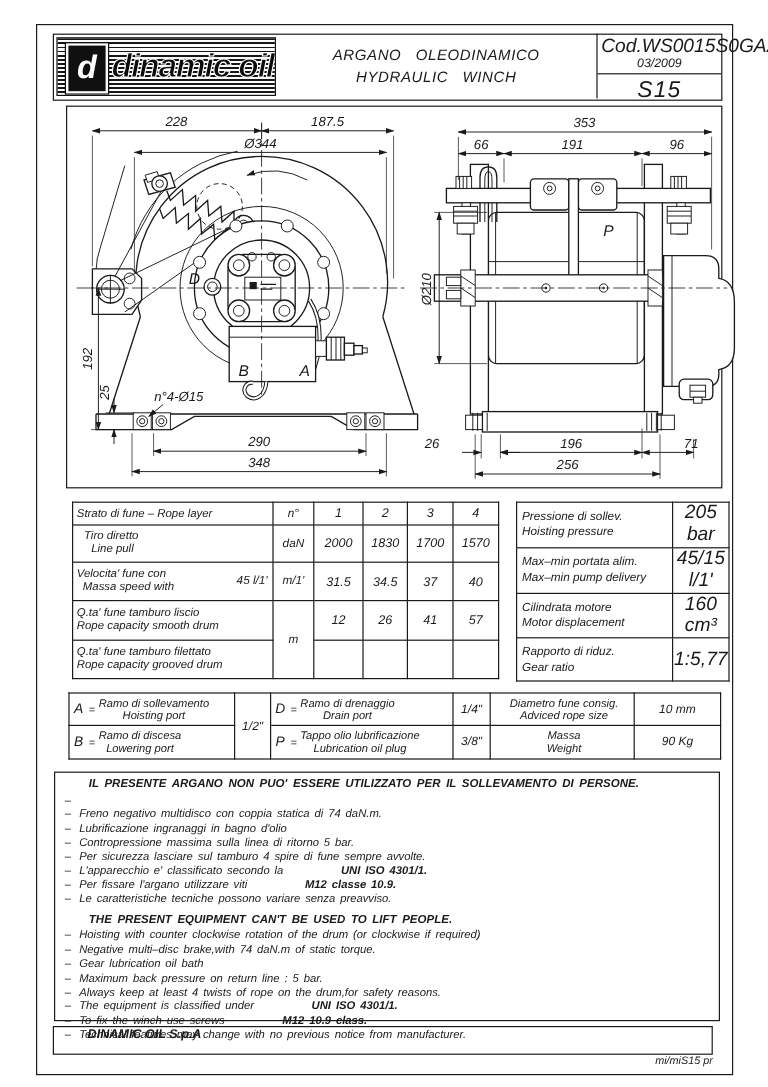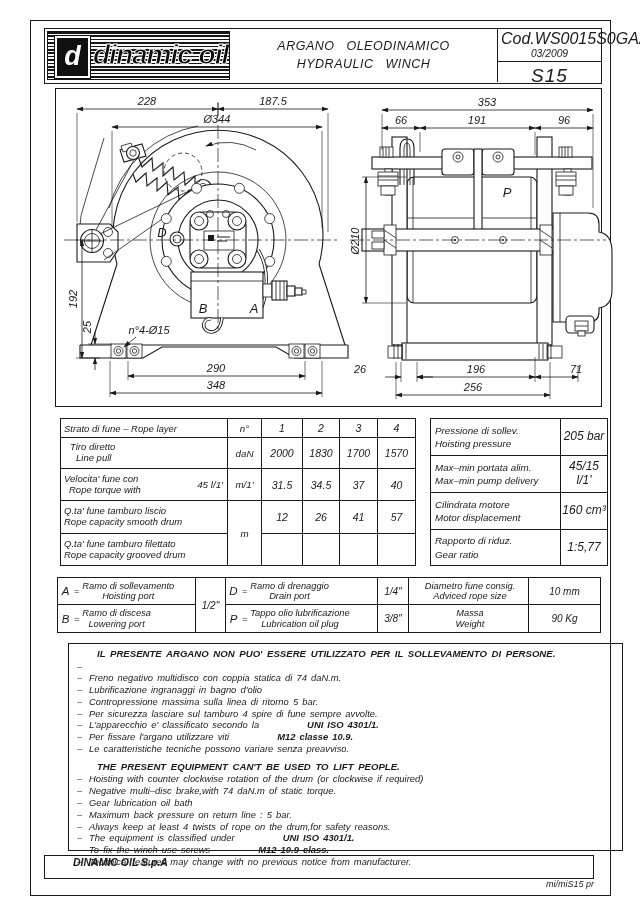--- a/index.html
+++ b/index.html
@@ -44,30 +44,30 @@
   td{border:1px solid #1a1a1a;font-style:italic;overflow:hidden;}
   .rope-table{left:60px;top:418px;width:355px;height:147px;}
   .rope-table td{font-size:9.5px;padding:0 3px;}
   .rope-table td.num{font-size:10.5px;text-align:center;padding:0;}
   .rope-table td.unit{font-size:9.8px;text-align:center;padding:0;}
   .lbl2{line-height:1.15;}
   .relcell{position:relative;}
   .flow-suffix{position:absolute;right:4px;top:10px;font-size:9.8px;}
   .specs-table{left:430px;top:418px;width:177px;height:147px;padding-left:16px;}
   .specs-table td{font-size:9.8px;padding:0 4px;line-height:1.35;}
-  .specs-table td.val{font-size:12px;text-align:center;padding:0;line-height:1.15;}
+  .specs-table td.val{font-size:16px;text-align:center;padding:0;line-height:1.15;}
   .ports-table{left:57px;top:577px;width:543px;height:55px;}
   .ports-table td{font-size:9.3px;padding:0 2px;}
   .ports-table td.size{font-size:10px;text-align:center;padding:0;}
   .port-cell{display:flex;align-items:center;gap:3px;}
   .port-key{font-size:11.5px;width:11px;text-align:center;flex:none;}
   .port-eq{font-size:9px;flex:none;}
   .two-line{line-height:1.08;text-align:center;}
   
-  .notes-box{left:45px;top:643px;width:555px;height:208px;padding:4px 6px 0 6px;box-sizing:border-box;margin-left:23px;}
+  .notes-box{left:45px;top:643px;width:555px;height:208px;padding:4px 6px 0 6px;box-sizing:border-box;}
   .note-title{font-weight:700;font-size:9.6px;margin-left:22px;line-height:12.5px;word-spacing:2px;}
   .note-line{display:flex;font-size:9.4px;line-height:11.8px;word-spacing:1.5px;}
   .note-dash{width:12px;flex:none;margin-left:2px;}
   .note-bold{font-weight:700;margin-left:48px;}
   .notes-gap{height:6px;}
   
   .footer-box{left:44px;top:855px;width:548px;height:22px;display:flex;align-items:flex-start;font-size:10.5px;white-space:nowrap;}
   .footer-company{font-weight:700;margin-left:28px;}
   .footer-address{margin-left:8px;}
   .doc-ref{left:380px;top:879px;width:214px;text-align:right;font-size:9px;}
@@ -388,21 +388,21 @@
         </td>
     <td class="unit">daN</td>
     <td class="num">2000</td>
     <td class="num">1830</td>
     <td class="num">1700</td>
     <td class="num">1570</td>
   </tr>
   <tr style="height:32px">
     <td class="relcell">
           <div class="lbl2">Velocita' fune con</div>
-          <div class="lbl2" style="padding-left:5px">Rope torque with</div>
+          <div class="lbl2" style="padding-left:5px">Massa speed with</div>
           <span class="flow-suffix">45 l/1'</span>
         </td>
     <td class="unit">m/1'</td>
     <td class="num">31.5</td>
     <td class="num">34.5</td>
     <td class="num">37</td>
     <td class="num">40</td>
   </tr>
   <tr style="height:33px">
     <td>

